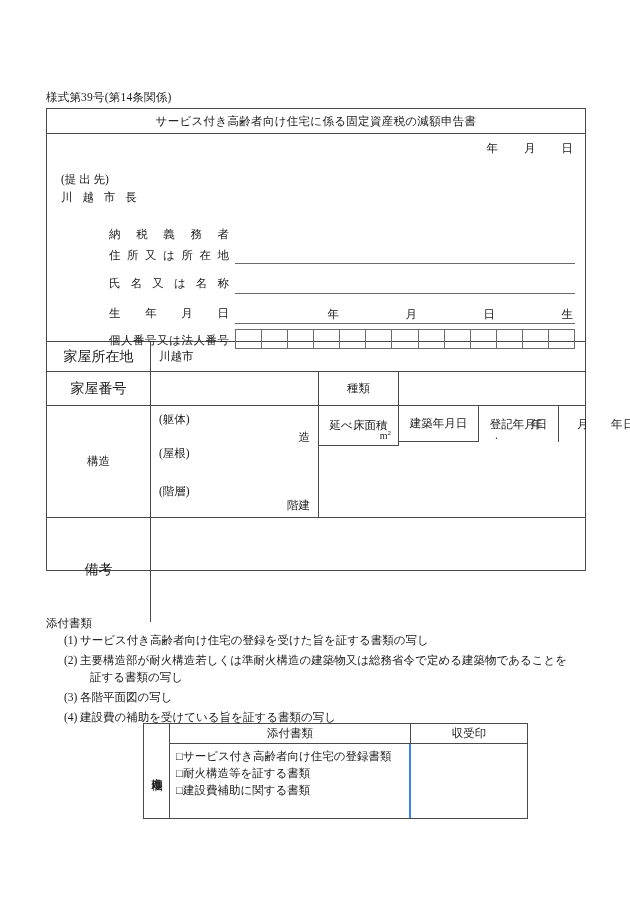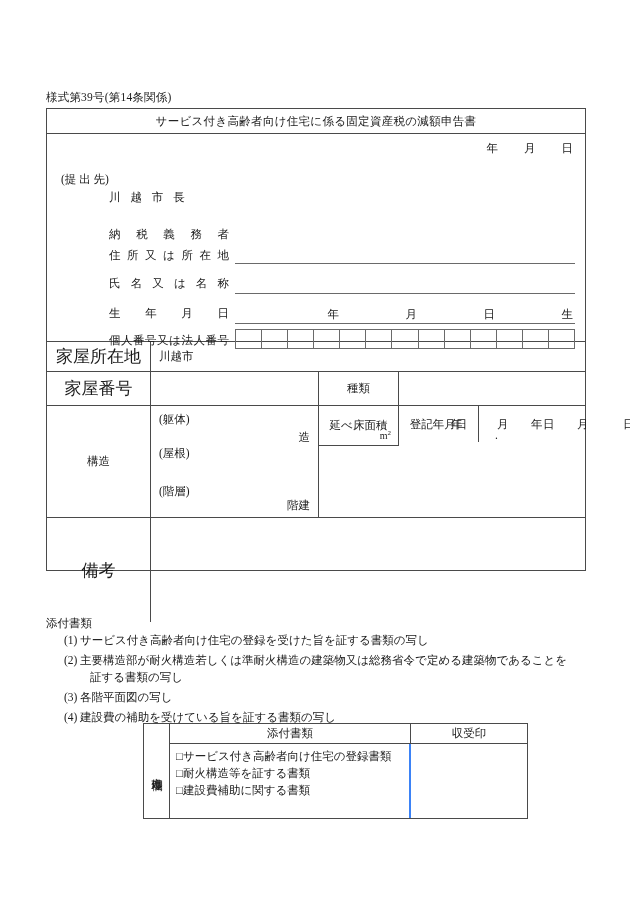--- a/index.html
+++ b/index.html
@@ -66,21 +66,21 @@
     display: flex;
     gap: 26px;
   }
   .dest {
     position: absolute;
     left: 14px;
     top: 36px;
     font-size: 11.5px;
     line-height: 18px;
   }
-  .dest .spaced { letter-spacing: 3.5px; margin-left: 48px; }
+  .dest .spaced { letter-spacing: 3.5px; }
 
   .fields {
     position: absolute;
     left: 62px;
     top: 88px;
     right: 10px;
   }
   .fld {
     display: flex;
     align-items: flex-end;
@@ -153,21 +153,21 @@
     display: flex;
     border-bottom: 1px solid #4a4a4a;
     box-sizing: border-box;
   }
   .drow:last-child { border-bottom: none; }
   .c-lbl {
     width: 104px;
     display: flex;
     align-items: center;
     justify-content: center;
-    font-size: 17px;
+    font-size: 14px;
     border-right: 1px solid #4a4a4a;
     box-sizing: border-box;
     flex: 0 0 104px;
     font-family: Liberation Serif, serif;
   }
   .c-val {
     flex: 1;
     display: flex;
     align-items: center;
     padding-left: 8px;
@@ -477,20 +477,21 @@
 
         <div class="sr-row sr-a">
           <div class="sr-lbl">延べ床面積</div>
           <div class="sr-val">
             <span class="area-dot">.</span>
             <span class="area-unit"><span>m</span><sup>2</sup></span>
           </div>
         </div>
 
         <div class="sr-row sr-b">
+          <div class="sr-lbl">建築年月日</div>
           <div class="sr-val">
             <div class="ymd">
               <span>年</span>
               <span>月</span>
               <span>日</span>
             </div>
           </div>
         </div>
 
         <div class="sr-row sr-c">

